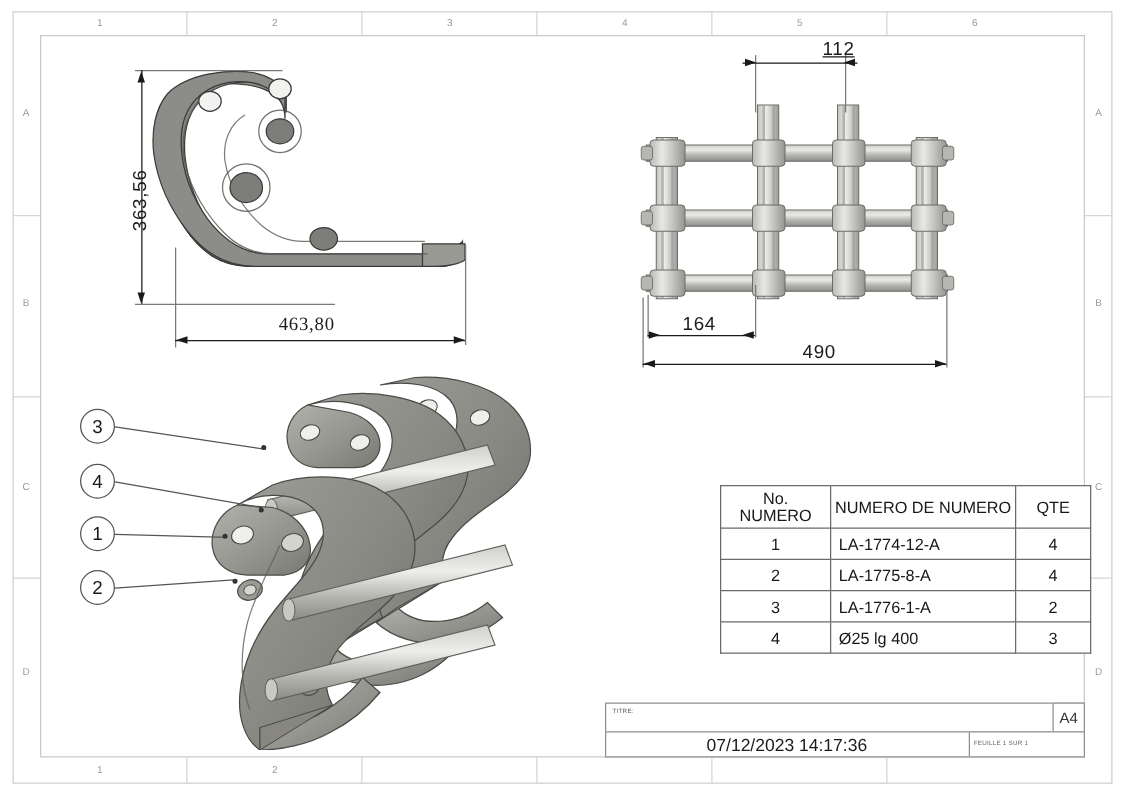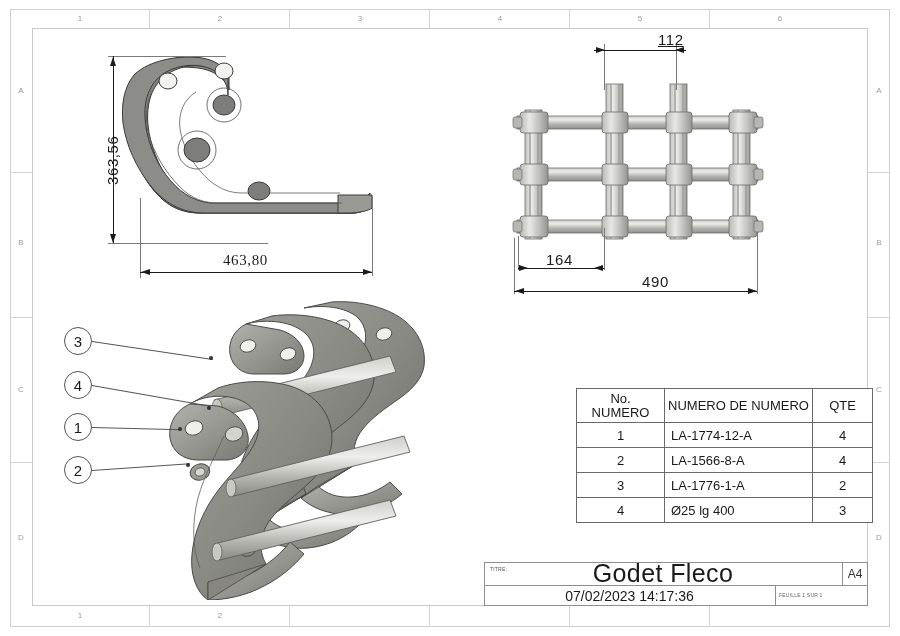--- a/index.html
+++ b/index.html
@@ -534,21 +534,21 @@
       </tr>
     </thead>
     <tbody>
       <tr>
         <td class="c-art">1</td>
         <td class="c-num">LA-1774-12-A</td>
         <td class="c-qte">4</td>
       </tr>
       <tr>
         <td class="c-art">2</td>
-        <td class="c-num">LA-1566-8-A</td>
+        <td class="c-num">LA-1775-8-A</td>
         <td class="c-qte">4</td>
       </tr>
       <tr>
         <td class="c-art">3</td>
         <td class="c-num">LA-1776-1-A</td>
         <td class="c-qte">2</td>
       </tr>
       <tr>
         <td class="c-art">4</td>
         <td class="c-num">Ø25 lg 400</td>
@@ -556,18 +556,17 @@
       </tr>
     </tbody>
   </table>
 
   <div class="tb tb-main"></div>
   <div class="tb tb-row2"></div>
   <div class="tb tb-a4"></div>
   <div class="tb tb-feuille"></div>
 
   <div class="tb-titre-label">TITRE:</div>
-  <div class="tb-title">Godet Fleco</div>
-  <div class="tb-date">07/02/2023 14:17:36</div>
+  <div class="tb-date">07/12/2023 14:17:36</div>
   <div class="tb-a4-text">A4</div>
   <div class="tb-feuille-text">FEUILLE 1 SUR 1</div>
 
 </div>
 
 </body></html>

